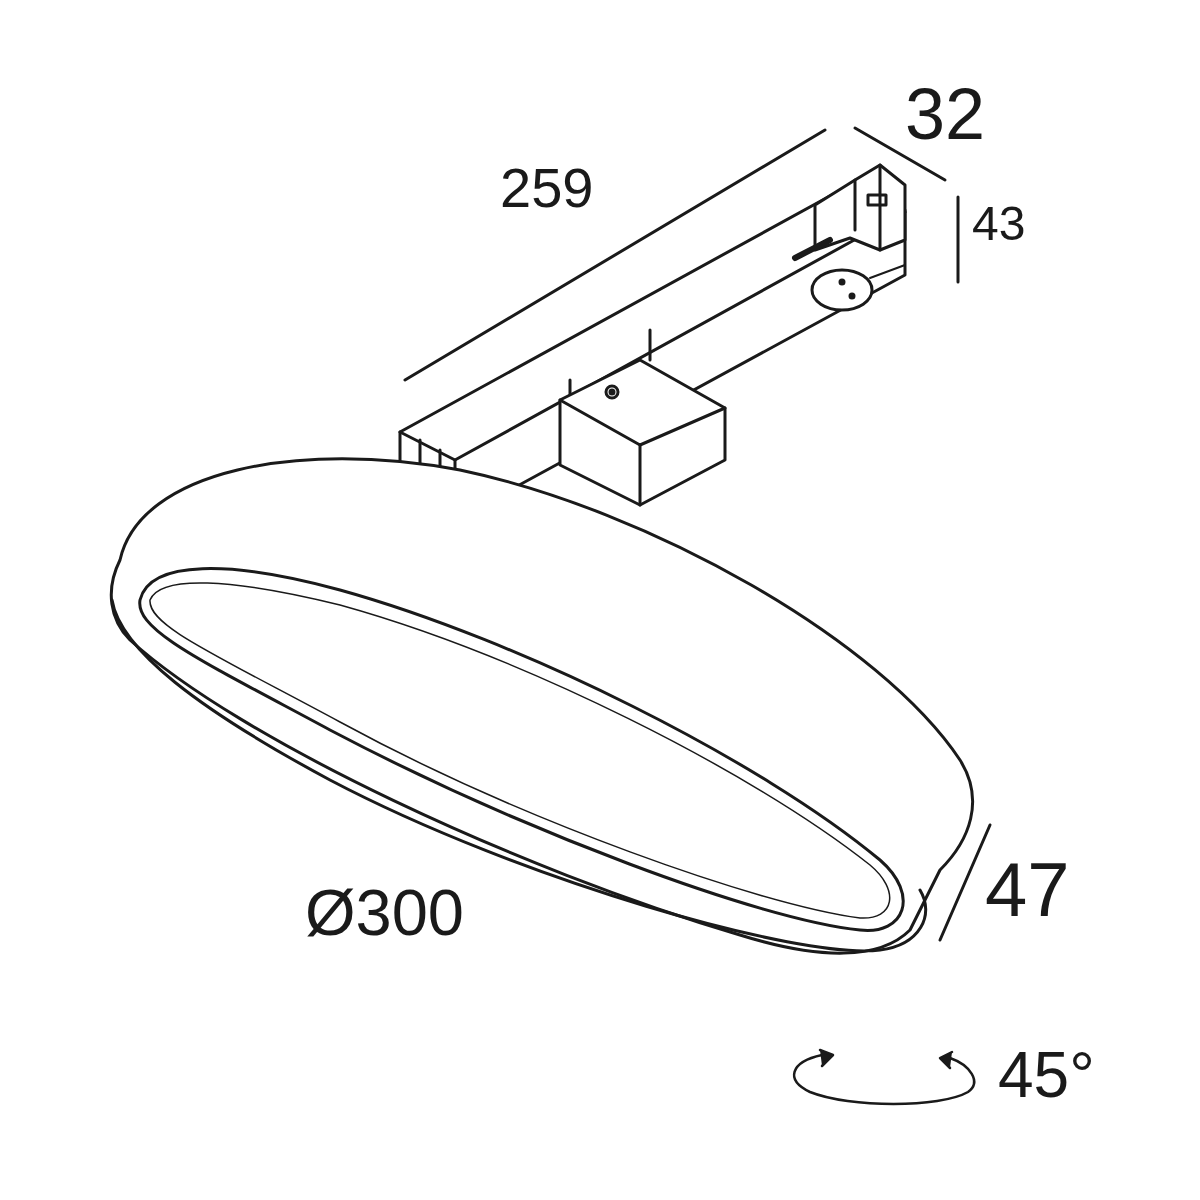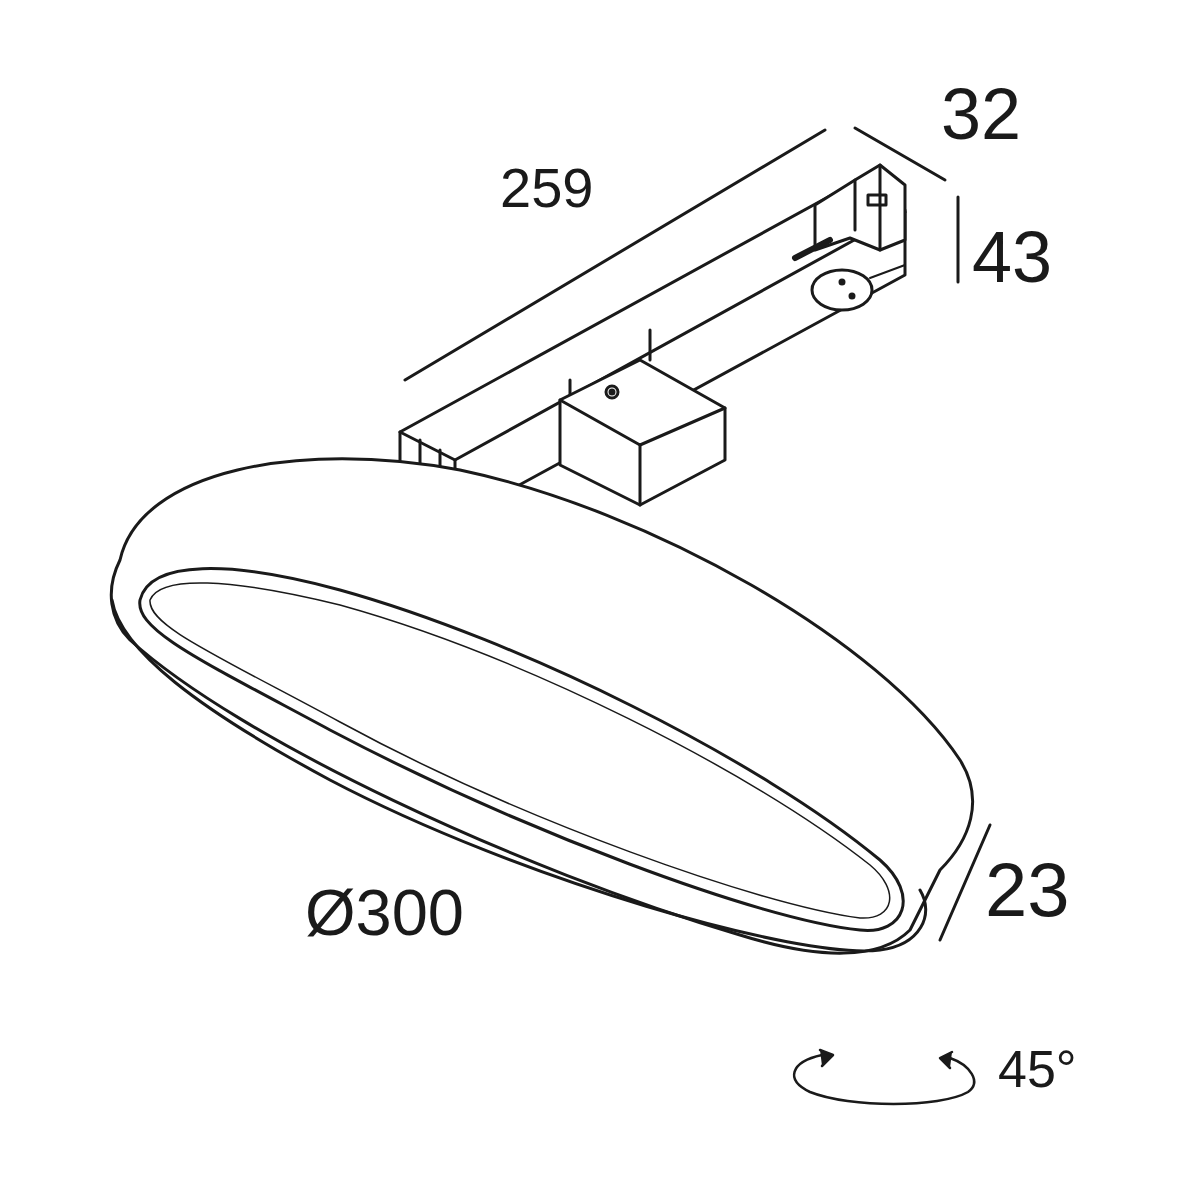--- a/index.html
+++ b/index.html
@@ -1,24 +1,24 @@
 <!DOCTYPE html>
 <html><head>
 <meta charset="utf-8">
 <style>
   html,body{margin:0;padding:0;background:#ffffff;}
   body{width:1200px;height:1200px;position:relative;overflow:hidden;font-family:"Liberation Sans",sans-serif;}
   svg{position:absolute;left:0;top:0;}
   .dim{position:absolute;color:#1a1a1a;font-family:"Liberation Sans",sans-serif;font-weight:400;line-height:1;white-space:nowrap;}
   #d259{left:500px;top:160px;font-size:56px;}
-  #d32{left:905px;top:78px;font-size:72px;margin-left:36px;}
-  #d43{left:972px;top:200px;font-size:72px;margin-top:21px;}
+  #d32{left:905px;top:78px;font-size:72px;}
+  #d43{left:972px;top:200px;font-size:48px;}
   #d300{left:305px;top:880px;font-size:65px;}
   #d47{left:985px;top:852px;font-size:76px;}
-  #d45{left:998px;top:1043px;font-size:52px;}
+  #d45{left:998px;top:1043px;font-size:64px;}
 </style>
 </head>
 <body>
 
 <svg width="1200" height="1200" viewBox="0 0 1200 1200">
   <g fill="none" stroke="#1a1a1a" stroke-width="3" stroke-linejoin="round" stroke-linecap="round">
 
     <line x1="405" y1="380" x2="825" y2="130"></line>
 
     <line x1="855" y1="128" x2="945" y2="180"></line>
@@ -69,14 +69,14 @@
       <path d="M820 1050 L833 1055 L822 1066" fill="#1a1a1a"></path>
       <path d="M952 1052 L940 1058 L950 1068" fill="#1a1a1a"></path>
     </g>
   </g>
 </svg>
 
 <div class="dim" id="d259">259</div>
 <div class="dim" id="d32">32</div>
 <div class="dim" id="d43">43</div>
 <div class="dim" id="d300">Ø300</div>
-<div class="dim" id="d47">23</div>
+<div class="dim" id="d47">47</div>
 <div class="dim" id="d45">45°</div>
 
 </body></html>

